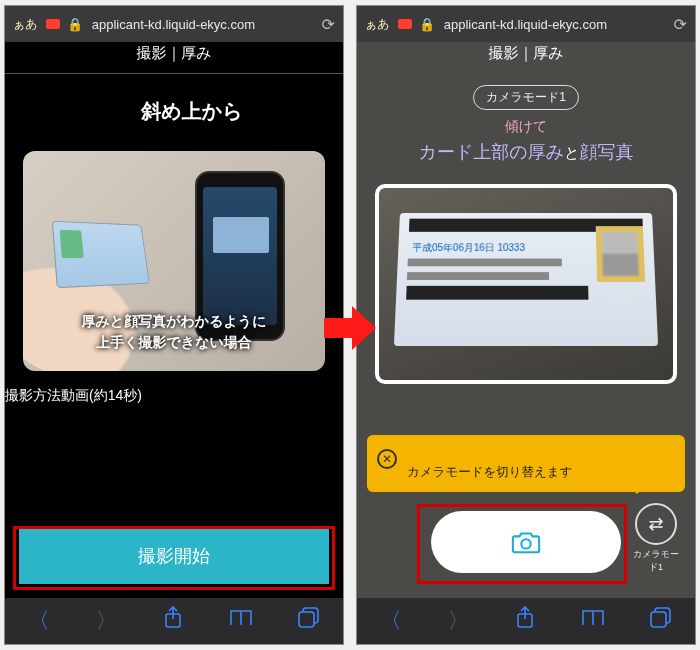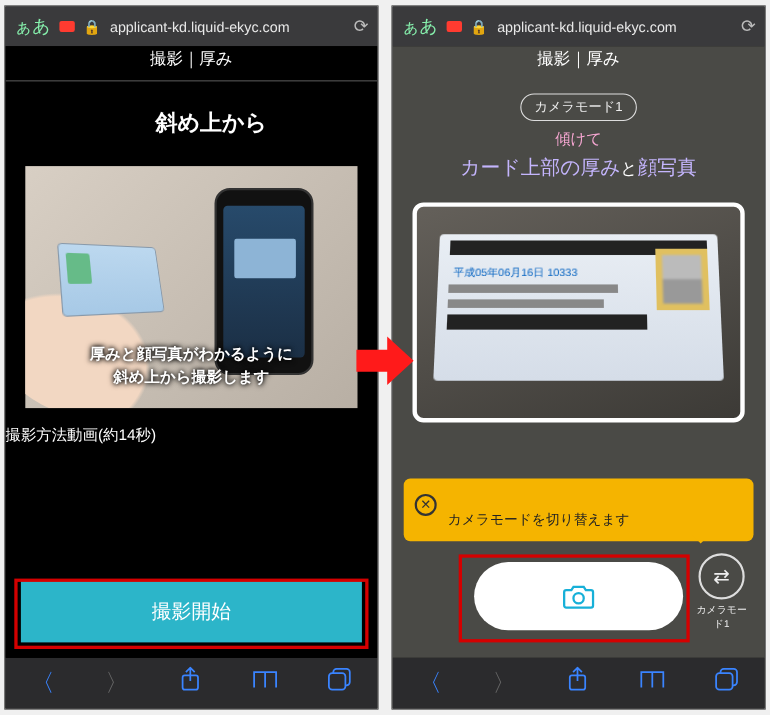--- a/index.html
+++ b/index.html
@@ -24,21 +24,21 @@
   
   .urlbar {
     height: 36px;
     background: #3a3a3c;
     display: flex; align-items: center;
     padding: 0 8px;
     gap: 8px;
     font-size: 13px;
     color: #d0d0d0;
   }
-  .urlbar .aa { font-size: 16px; color: #86efac; }
+  .urlbar .aa { font-size: 12px; color: #fef9c3; }
   .urlbar .rec {
     width: 14px; height: 10px; border-radius: 2px;
     background: #ff3b30;
   }
   .urlbar .lock { font-size: 13px; color: #aaa; }
   .urlbar .url { flex: 1; color: #e8e8e8; white-space: nowrap; overflow: hidden; }
   .urlbar .refresh { font-size: 16px; color: #bbb; }
 
   
   .content {
@@ -63,21 +63,21 @@
     font-size: 20px;
     font-weight: 600;
     margin: 24px 0 26px;
     padding-left: 36px;
   }
   .demo-box {
     margin: 0 18px;
     height: 220px;
     background: linear-gradient(135deg,#d8cfc4,#b8afa4);
     position: relative;
-    border-radius: 0;
+    border-radius: 12px;
     overflow: hidden;
   }
   .demo-box .hand {
     position: absolute; left: -30px; bottom: -10px;
     width: 200px; height: 160px;
     background: radial-gradient(ellipse at 30% 70%, #f2d7c2 40%, transparent 42%);
     border-radius: 50%;
   }
   .demo-box .card {
     position: absolute; left: 30px; top: 70px;
@@ -276,21 +276,21 @@
       <div class="card">
           <div class="photo"></div>
         </div>
       <div class="device">
         <div class="screen">
             <div class="mini"></div>
           </div>
       </div>
       <div class="overlay-text">
         <span>厚みと顔写真がわかるように</span><br>
-        <span>斜め上から撮影します</span>
+        <span>上手く撮影できない場合</span>
       </div>
     </div>
 
     <div class="video-caption">撮影方法動画(約14秒)</div>
 
     <button class="start-btn">撮影開始</button>
     <div class="start-btn-highlight"></div>
   </div>
 
   <div class="toolbar">

